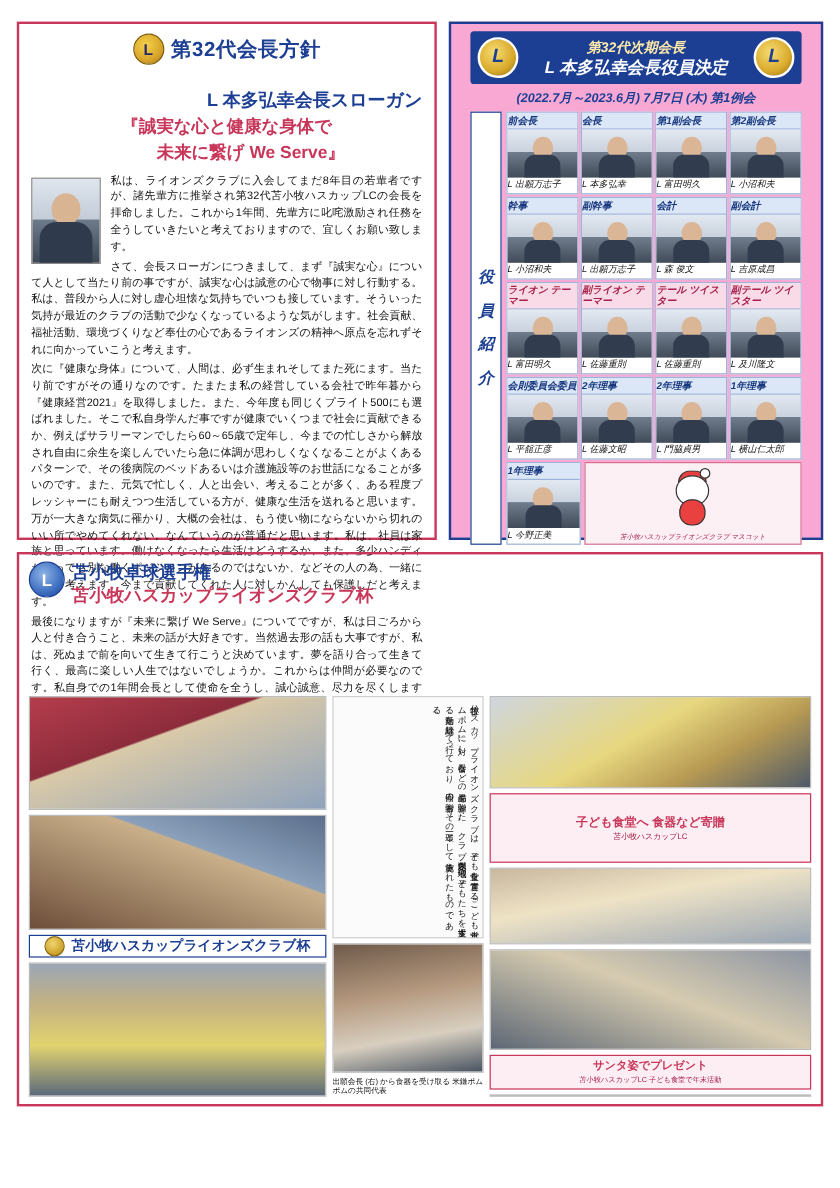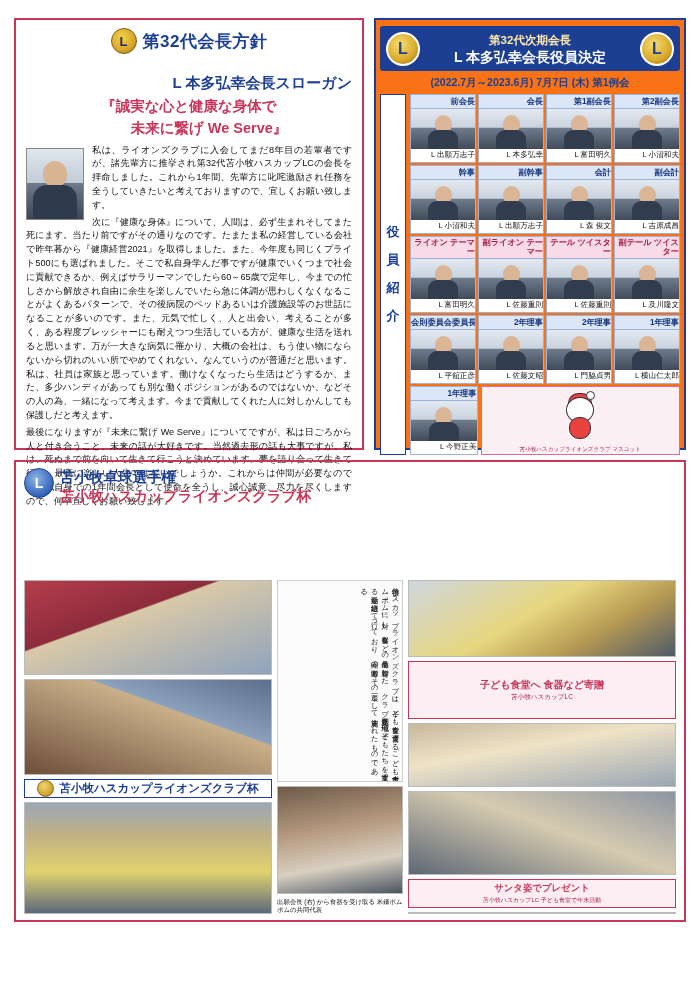--- a/index.html
+++ b/index.html
@@ -29,22 +29,23 @@
     position: relative;
   }
 
   .panel-left {
     width: 350px;
     padding: 8px 10px;
   }
   .panel-right {
     flex: 1;
     border-color: #1c3f94;
-    padding: 6px 4px;
-    background: #f97316;
+    padding: 6px 16px;
+    background: #f9a8d4;
+    font-style: italic;
   }
 
   
   .hd-line1 {
     display: flex; align-items: center; gap: 6px;
     justify-content: center;
   }
   .lion-emblem {
     width: 26px; height: 26px; border-radius: 50%;
     background: radial-gradient(circle at 40% 35%, #f4d14a 0%, #d8a62a 60%, #9b7312 100%);
@@ -147,21 +148,21 @@
     padding: 6px 0;
     flex: none;
   }
 
   .grid { flex: 1; }
   .grid-row { display: flex; gap: 2px; margin-bottom: 2px; }
   .cell {
     flex: 1 1 0;
     border: 1px solid #9db2d8;
     background: #fff;
-    text-align: right;
+    text-align: left;
     min-width: 0;
   }
   .cell .role {
     background: #dbe6f7;
     color: #17377f;
     font-size: 8.2px; font-weight: bold;
     padding: 1px 0;
     border-bottom: 1px solid #9db2d8;
     white-space: nowrap; overflow: hidden;
   }
@@ -328,20 +329,21 @@
       </div>
       <div class="hd-sub">L 本多弘幸会長スローガン</div>
       <div class="hd-slogan">
         <span>『誠実な心と健康な身体で</span>
         <span class="l2">未来に繋げ We Serve』</span>
       </div>
 
       <div class="body-text">
         <div class="portrait"></div>
         <p>私は、ライオンズクラブに入会してまだ8年目の若輩者ですが、諸先輩方に推挙され第32代苫小牧ハスカップLCの会長を拝命しました。これから1年間、先輩方に叱咤激励され任務を全うしていきたいと考えておりますので、宜しくお願い致します。</p>
+        <p>さて、会長スローガンにつきまして、まず『誠実な心』について人として当たり前の事ですが、誠実な心は誠意の心で物事に対し行動する。私は、普段から人に対し虚心坦懐な気持ちでいつも接しています。そういった気持が最近のクラブの活動で少なくなっているような気がします。社会貢献、福祉活動、環境づくりなど奉仕の心であるライオンズの精神へ原点を忘れずそれに向かっていこうと考えます。</p>
         <p>次に『健康な身体』について、人間は、必ず生まれそしてまた死にます。当たり前ですがその通りなのです。たまたま私の経営している会社で昨年暮から『健康経営2021』を取得しました。また、今年度も同じくプライト500にも選ばれました。そこで私自身学んだ事ですが健康でいくつまで社会に貢献できるか、例えばサラリーマンでしたら60～65歳で定年し、今までの忙しさから解放され自由に余生を楽しんでいたら急に体調が思わしくなくなることがよくあるパターンで、その後病院のベッドあるいは介護施設等のお世話になることが多いのです。また、元気で忙しく、人と出会い、考えることが多く、ある程度プレッシャーにも耐えつつ生活している方が、健康な生活を送れると思います。万が一大きな病気に罹かり、大概の会社は、もう使い物にならないから切れのいい所でやめてくれない。なんていうのが普通だと思います。私は、社員は家族と思っています。働けなくなったら生活はどうするか、また、多少ハンディがあっても別な働くポジションがあるのではないか、などその人の為、一緒になって考えます。今まで貢献してくれた人に対しかんしても保護しだと考えます。</p>
         <p>最後になりますが『未来に繋げ We Serve』についてですが、私は日ごろから人と付き合うこと、未来の話が大好きです。当然過去形の話も大事ですが、私は、死ぬまで前を向いて生きて行こうと決めています。夢を語り合って生きて行く、最高に楽しい人生ではないでしょうか。これからは仲間が必要なのです。私自身での1年間会長として使命を全うし、誠心誠意、尽力を尽くしますので、何卒宜しくお願い致します。</p>
       </div>
     </div>
 
     <div class="panel panel-right">
       <div class="rp-head">
         <span class="rp-emblem"></span>
         <span class="rp-head-mid">
           <span class="rp-head-t1">第32代次期会長</span><br>

